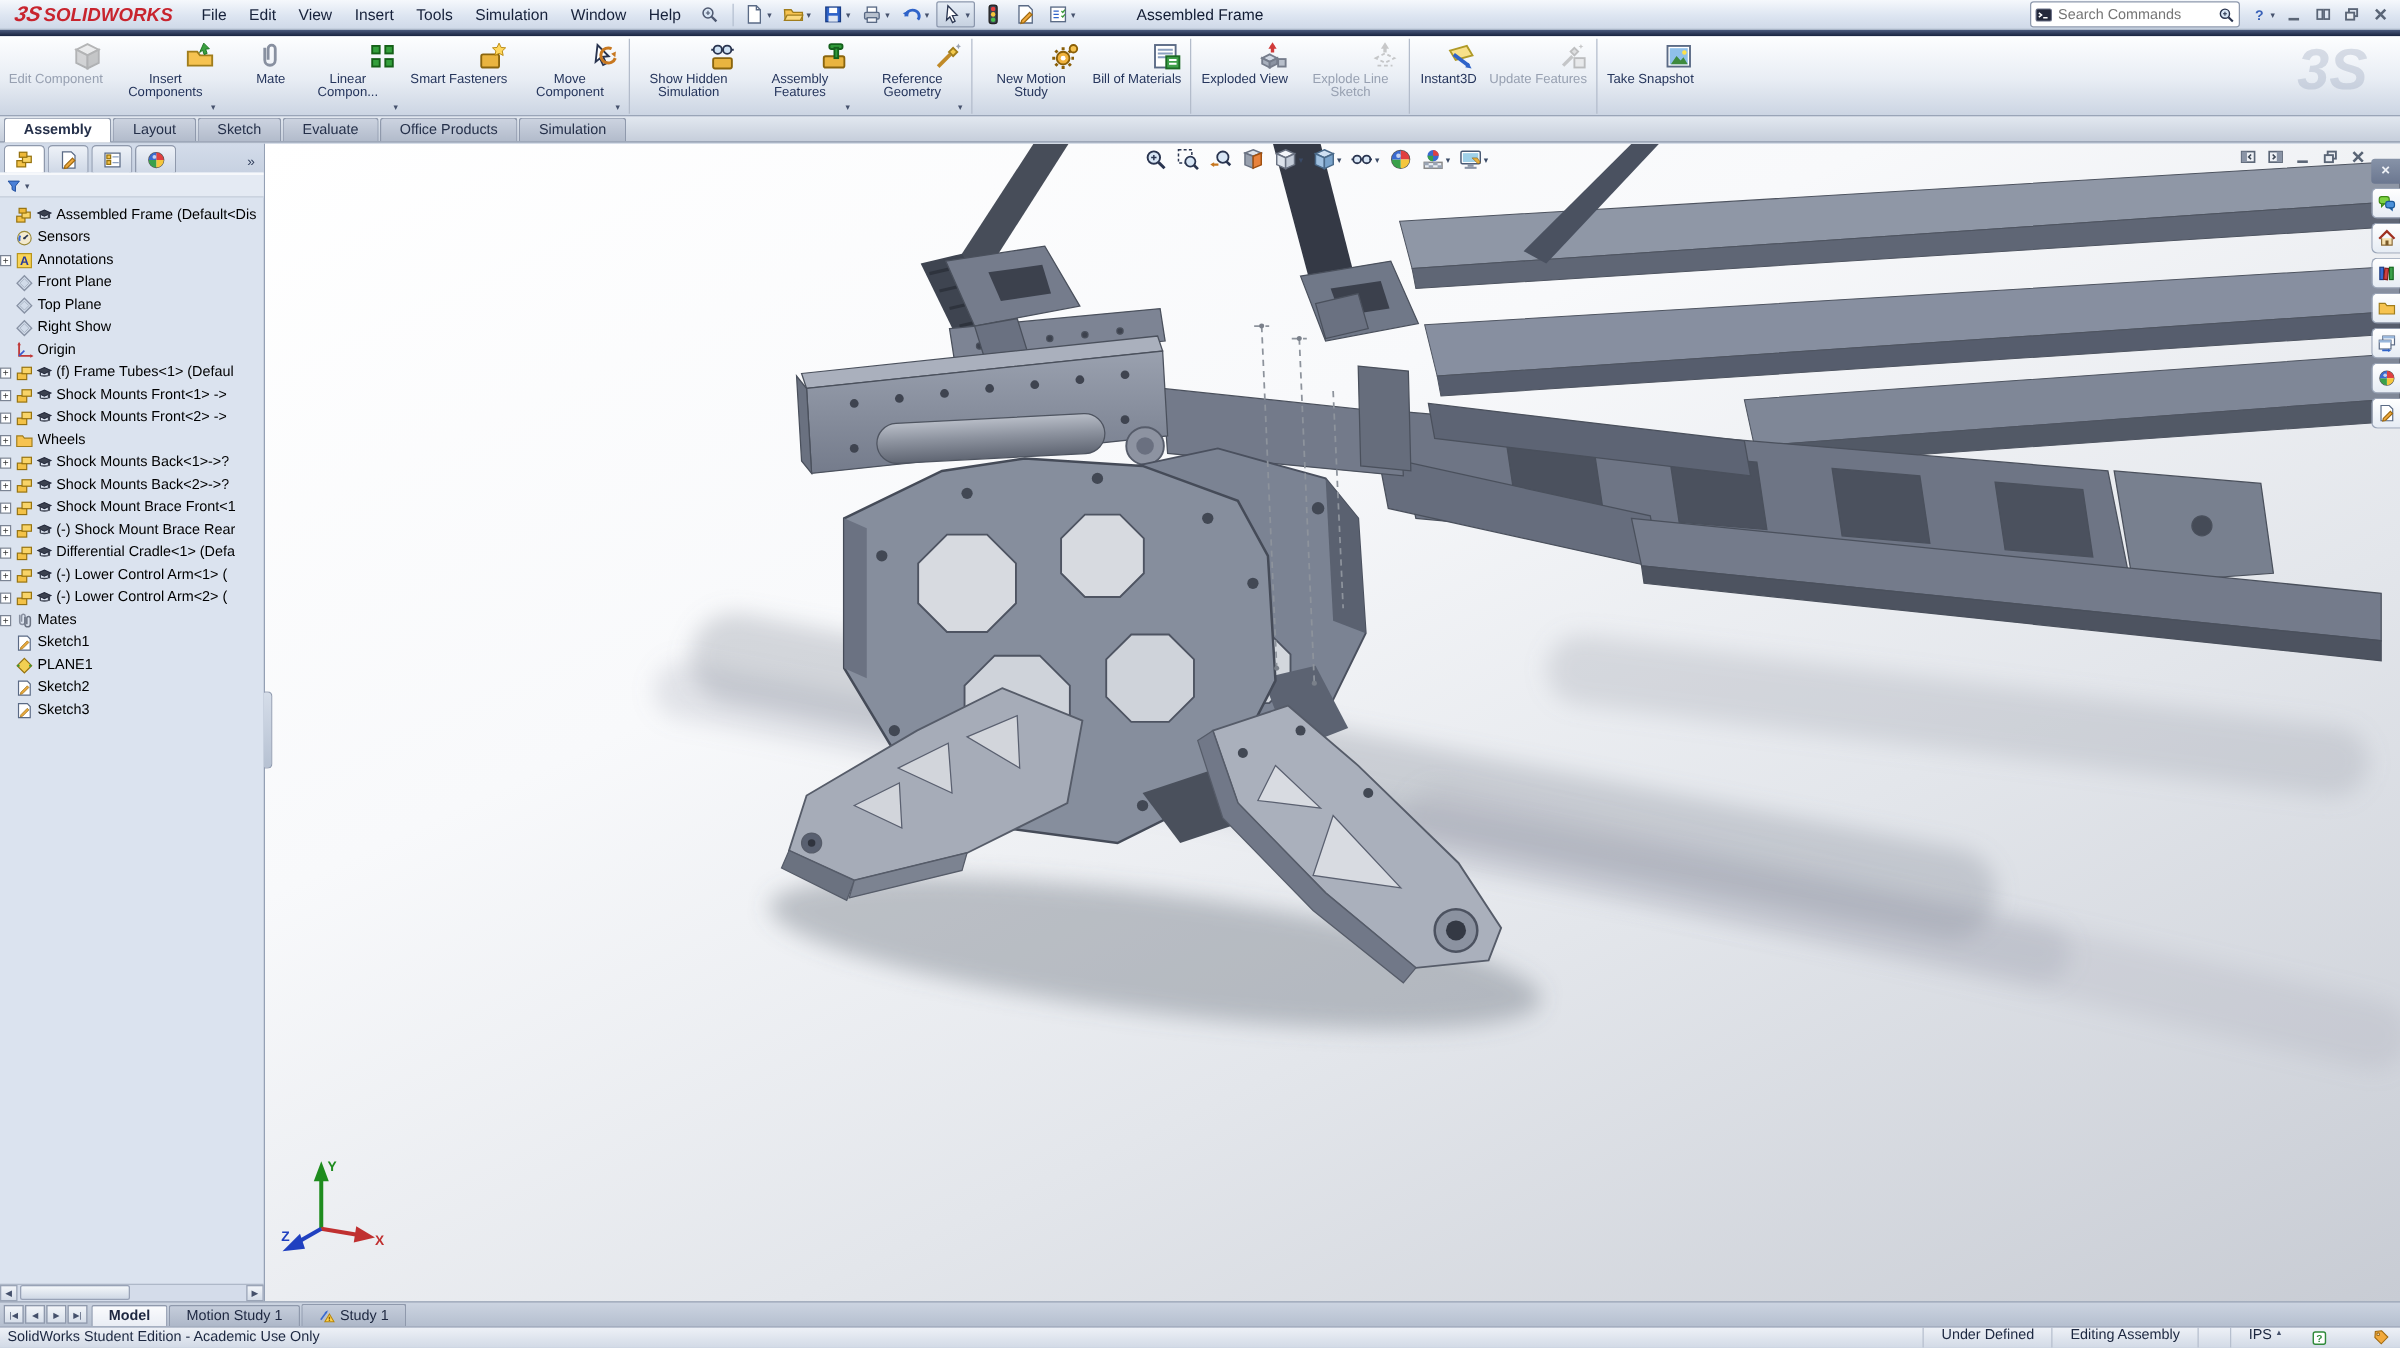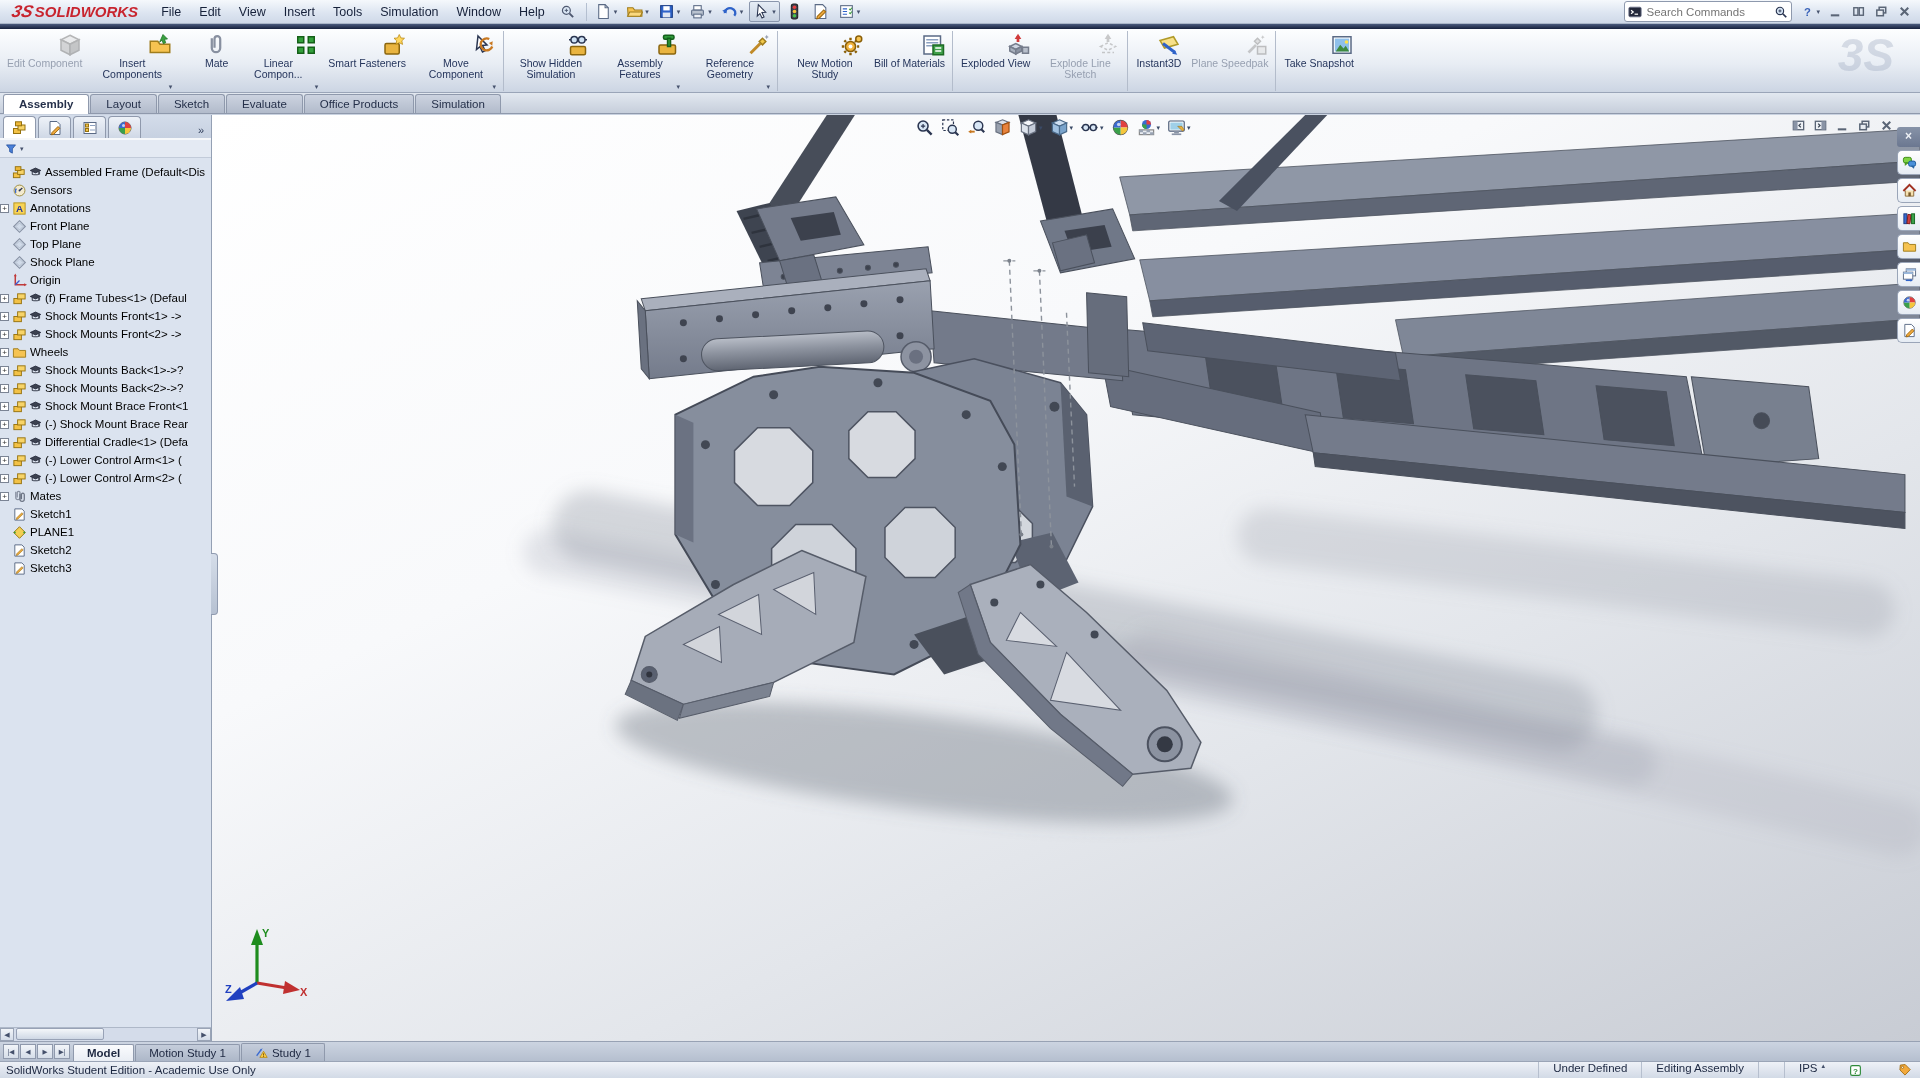--- a/index.html
+++ b/index.html
@@ -483,20 +483,21 @@
           <use href="#sym-docpencil"></use>
         </svg>
       </span>
       <span class="qbtn">
         <svg class="ic">
           <use href="#sym-options"></use>
         </svg>
         <span class="qdd">▾</span>
       </span>
     </div>
+  <div class="doctitle">Assembled Frame</div>
   <div class="tright">
     <div class="searchbox">
       <svg class="ic">
           <use href="#sym-prompt"></use>
         </svg>
       <input type="text" placeholder="Search Commands" style="">
       <svg class="ic">
           <use href="#sym-zoomfit"></use>
         </svg>
     </div>
@@ -644,21 +645,21 @@
         <use href="#sym-instant3d"></use>
       </svg>
       <span class="tblabel">Instant3D</span>
 
     </div>
 
     <div class="tbtn disabled">
       <svg class="tbi">
         <use href="#sym-speedpak"></use>
       </svg>
-      <span class="tblabel">Plane Speedpak</span>
+      <span class="tblabel">Update Features</span>
 
     </div>
 
     <div class="tbtn sep">
       <svg class="tbi">
         <use href="#sym-camera"></use>
       </svg>
       <span class="tblabel">Take Snapshot</span>
 
     </div>
@@ -758,21 +759,21 @@
 
           <span class="tlabel">Top Plane</span>
         </div>
 
         <div class="trow d1">
           <span class="plus" style="visibility: hidden;">+</span>
           <svg class="ti">
             <use href="#sym-plane"></use>
           </svg>
 
-          <span class="tlabel">Shock Plane</span>
+          <span class="tlabel">Right Show</span>
         </div>
 
         <div class="trow d1">
           <span class="plus" style="visibility: hidden;">+</span>
           <svg class="ti">
             <use href="#sym-origin"></use>
           </svg>
 
           <span class="tlabel">Origin</span>
         </div>

